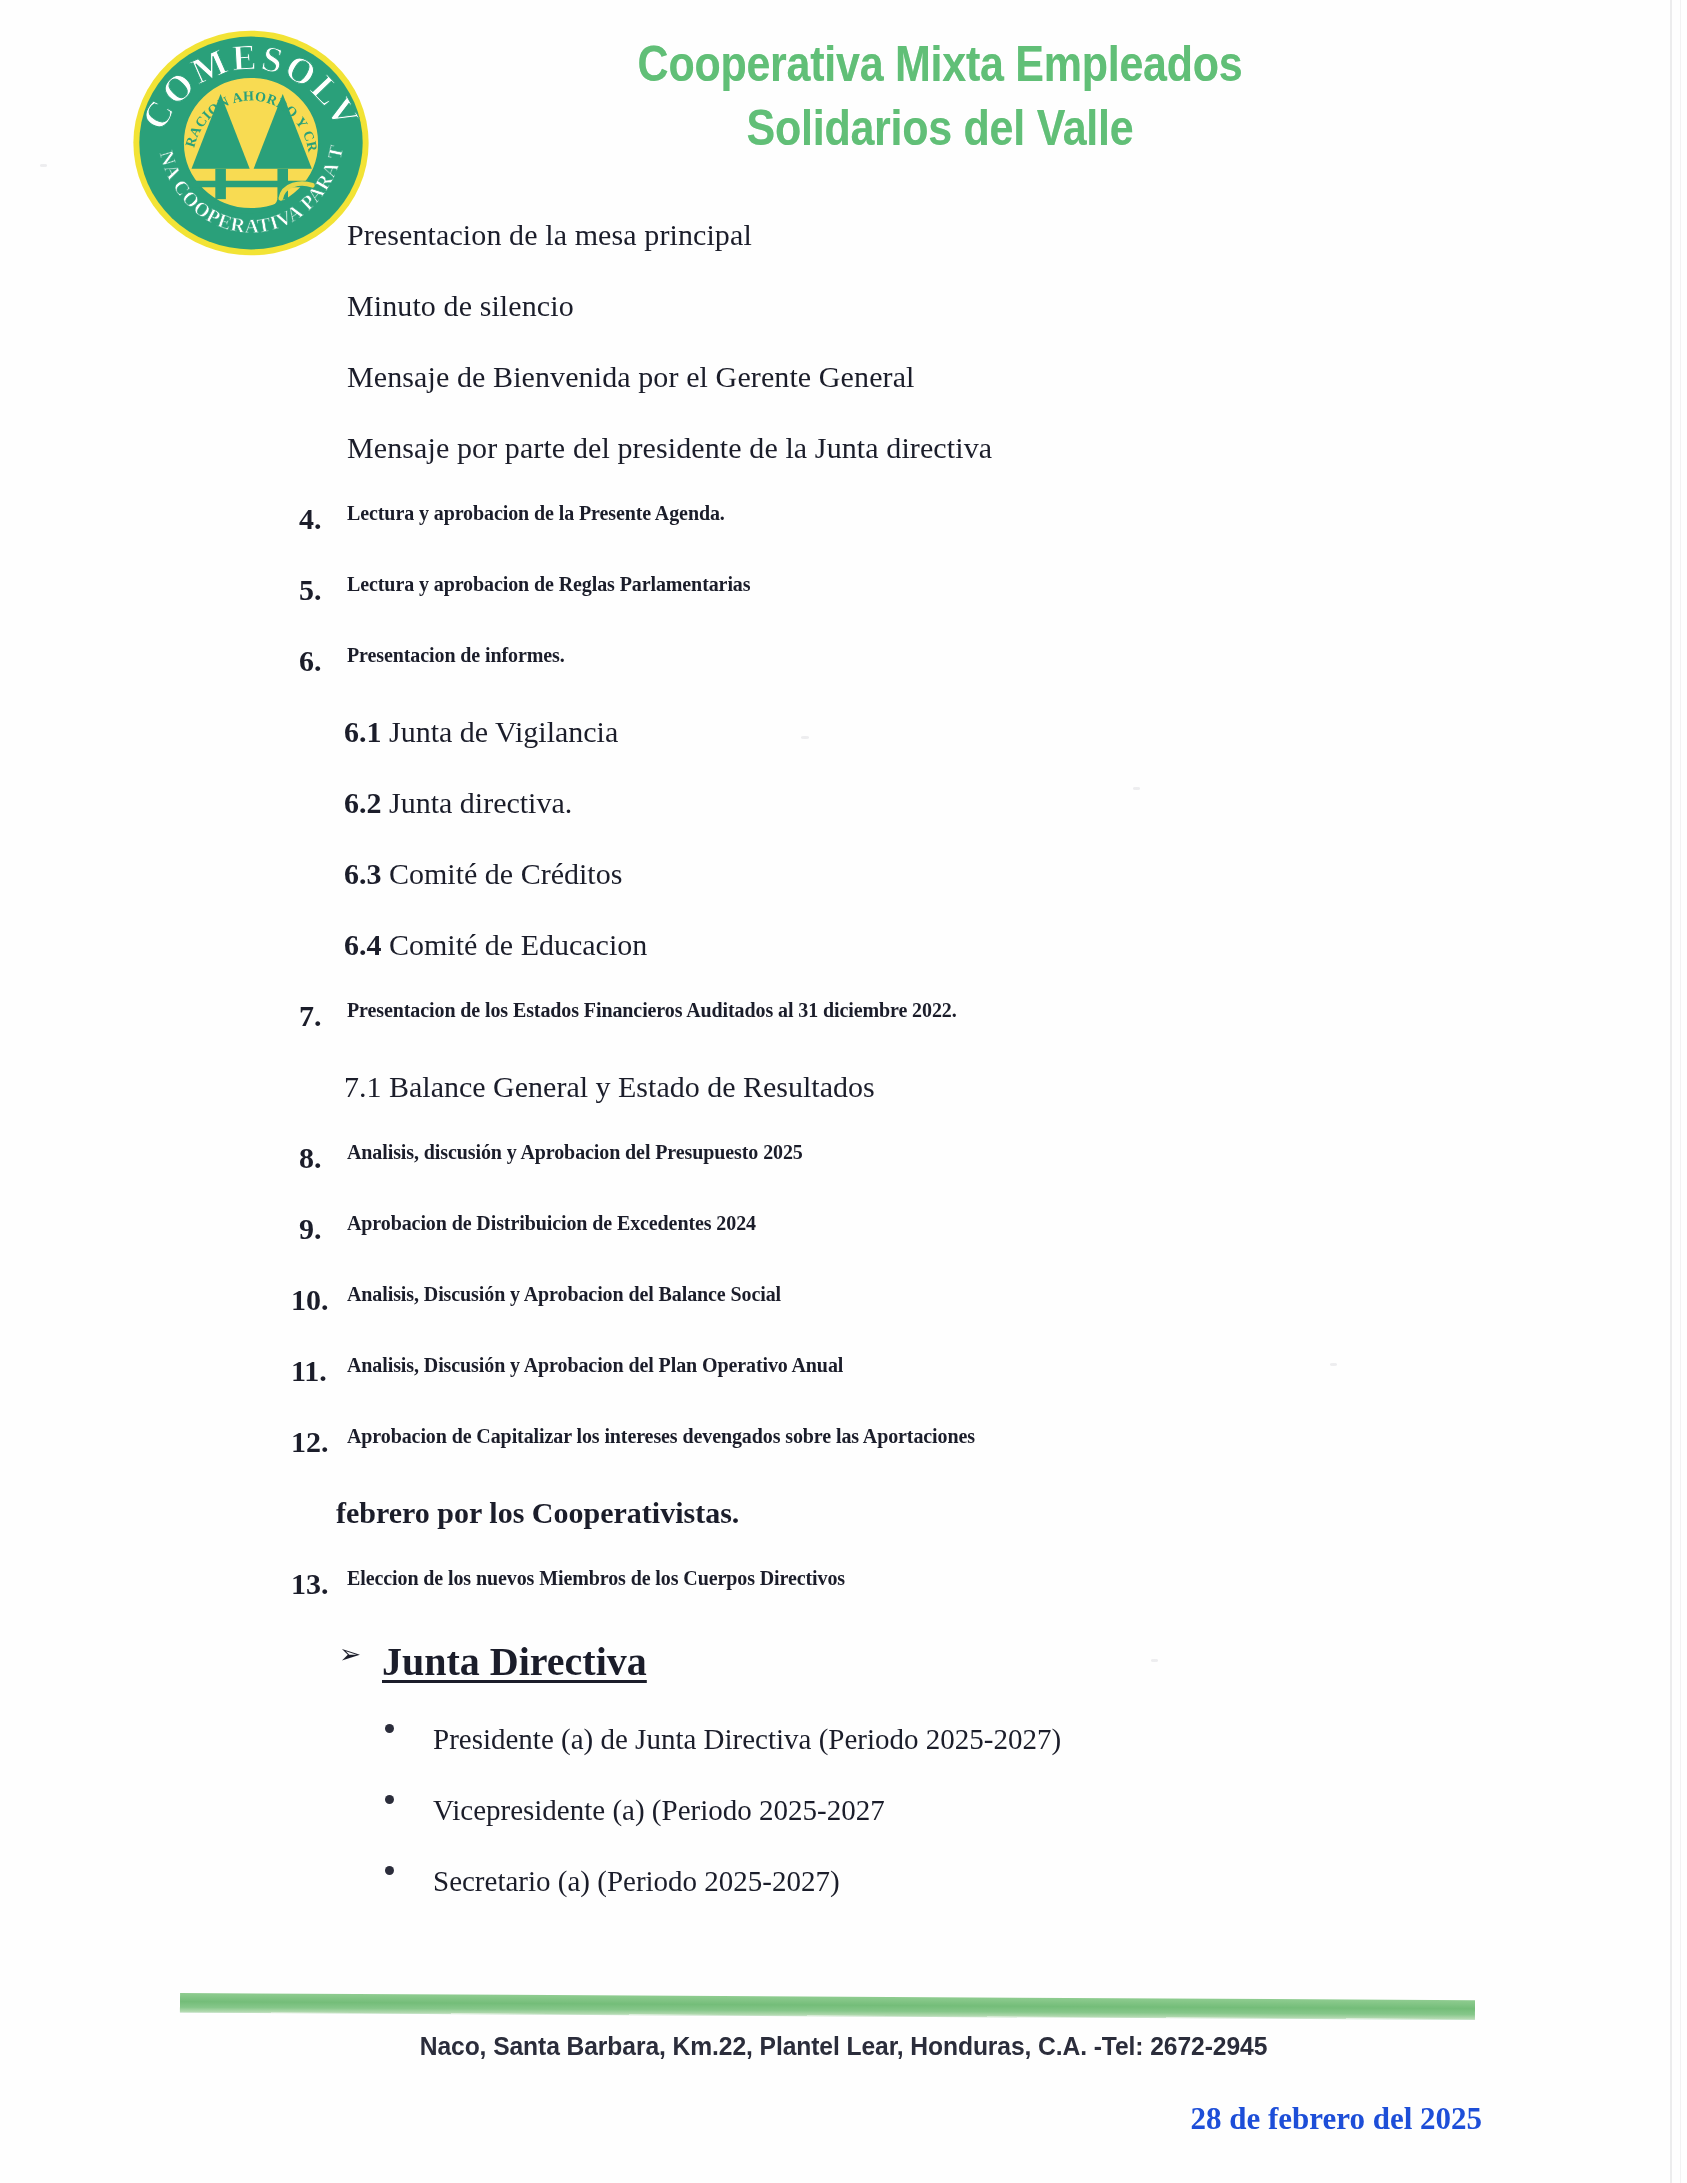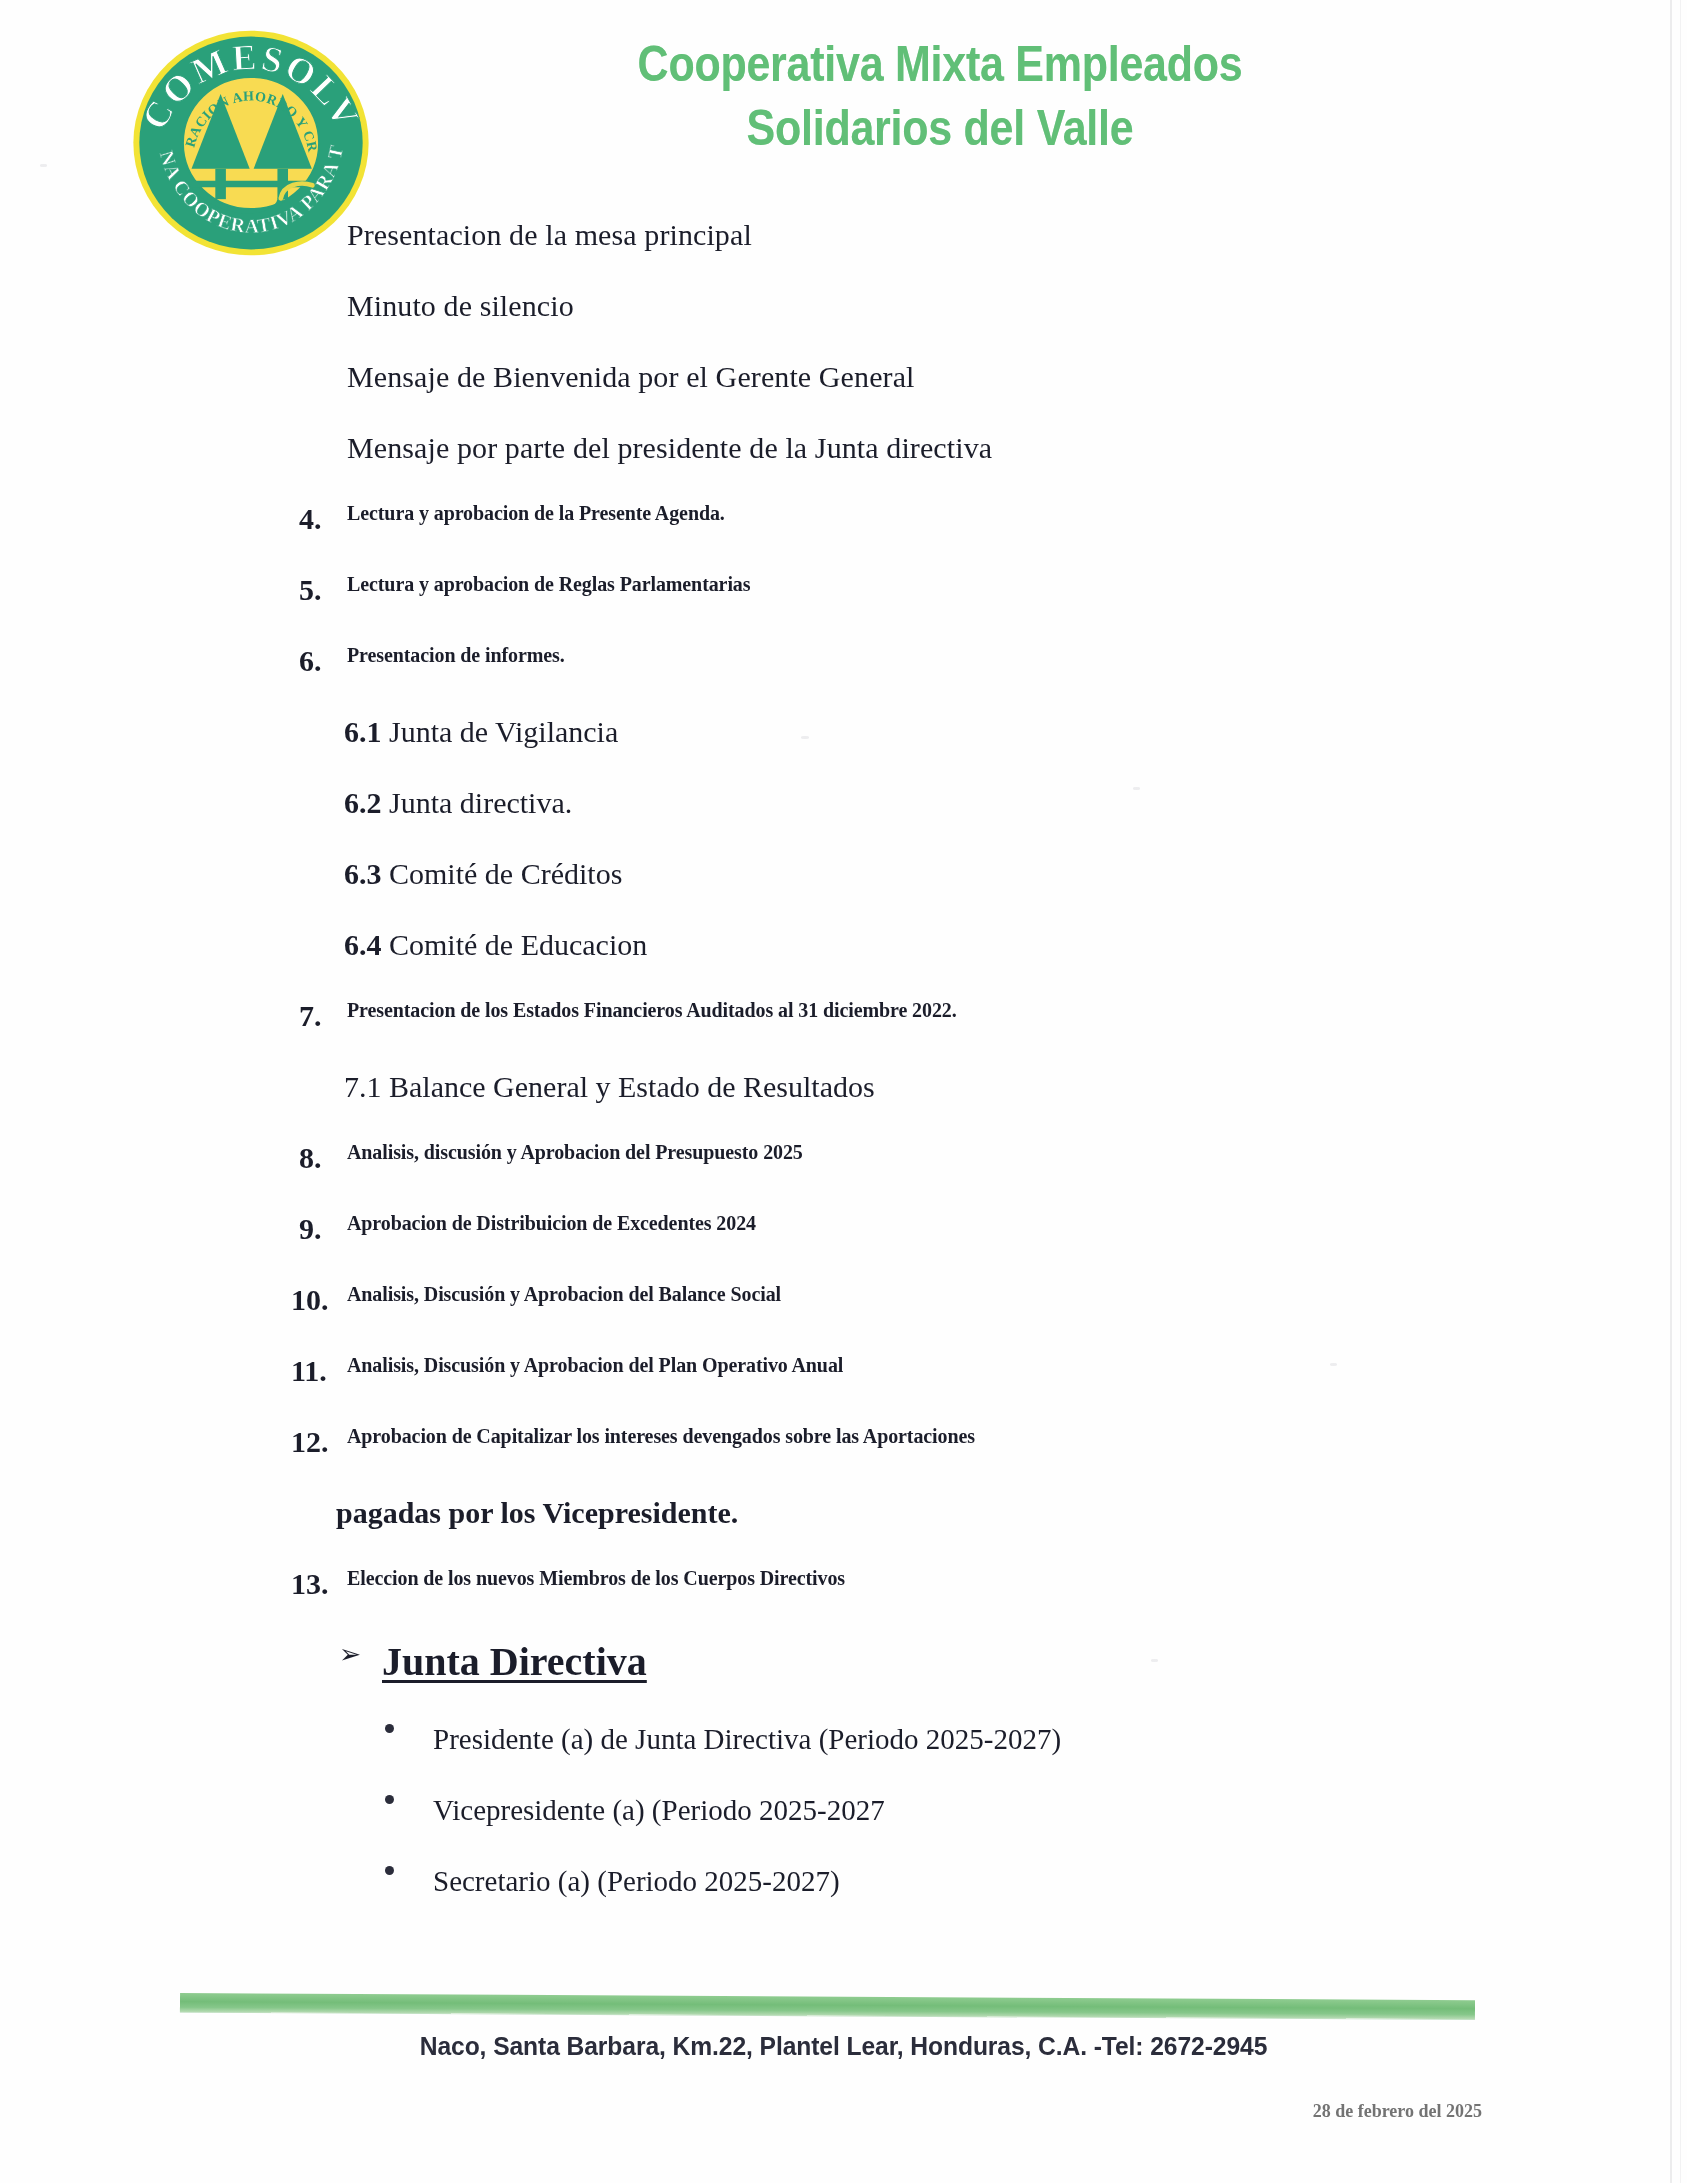--- a/index.html
+++ b/index.html
@@ -77,21 +77,21 @@
     box-shadow:0 0.7px 0 rgba(140,200,145,.5);
   }
   .footer-addr{
     position:absolute;left:0;top:2031px;width:1687px;text-align:center;
     font-family:"Liberation Sans","DejaVu Sans",sans-serif;
     font-weight:700;font-size:26.5px;letter-spacing:-0.1px;color:#2b2d3b;
     transform:scaleX(.93);
   }
   .footer-date{
     position:absolute;right:205px;top:2101px;
-    font-size:18px;font-weight:700;color:#737373;white-space:nowrap;
+    font-size:31px;font-weight:700;color:#1d4ed8;white-space:nowrap;
   }
 </style>
 </head>
 <body>
 
 <div class="page">
 
   <div class="scanline a"></div>
   <div class="scanline b"></div>
   <div class="speck" style="left:40px;top:164px;width:6.6px;height:2.6px;"></div>
@@ -211,21 +211,21 @@
     <div class="row numbered wide">
       <span class="num">11.</span>
       <span class="txt">Analisis, Discusión y Aprobacion del Plan Operativo Anual</span>
     </div>
 
     <div class="row numbered wide">
       <span class="num">12.</span>
       <span class="txt">Aprobacion de Capitalizar los intereses devengados sobre las Aportaciones</span>
     </div>
     <div class="row contline">
-      <span class="txt">pagadas por los Vicepresidente.</span>
+      <span class="txt">febrero por los Cooperativistas.</span>
     </div>
 
     <div class="row numbered wide">
       <span class="num">13.</span>
       <span class="txt">Eleccion de los nuevos Miembros de los Cuerpos Directivos</span>
     </div>
 
     <div class="arrowrow">
       <span class="bullet">➢</span>
       <span class="txt">Junta Directiva</span>

